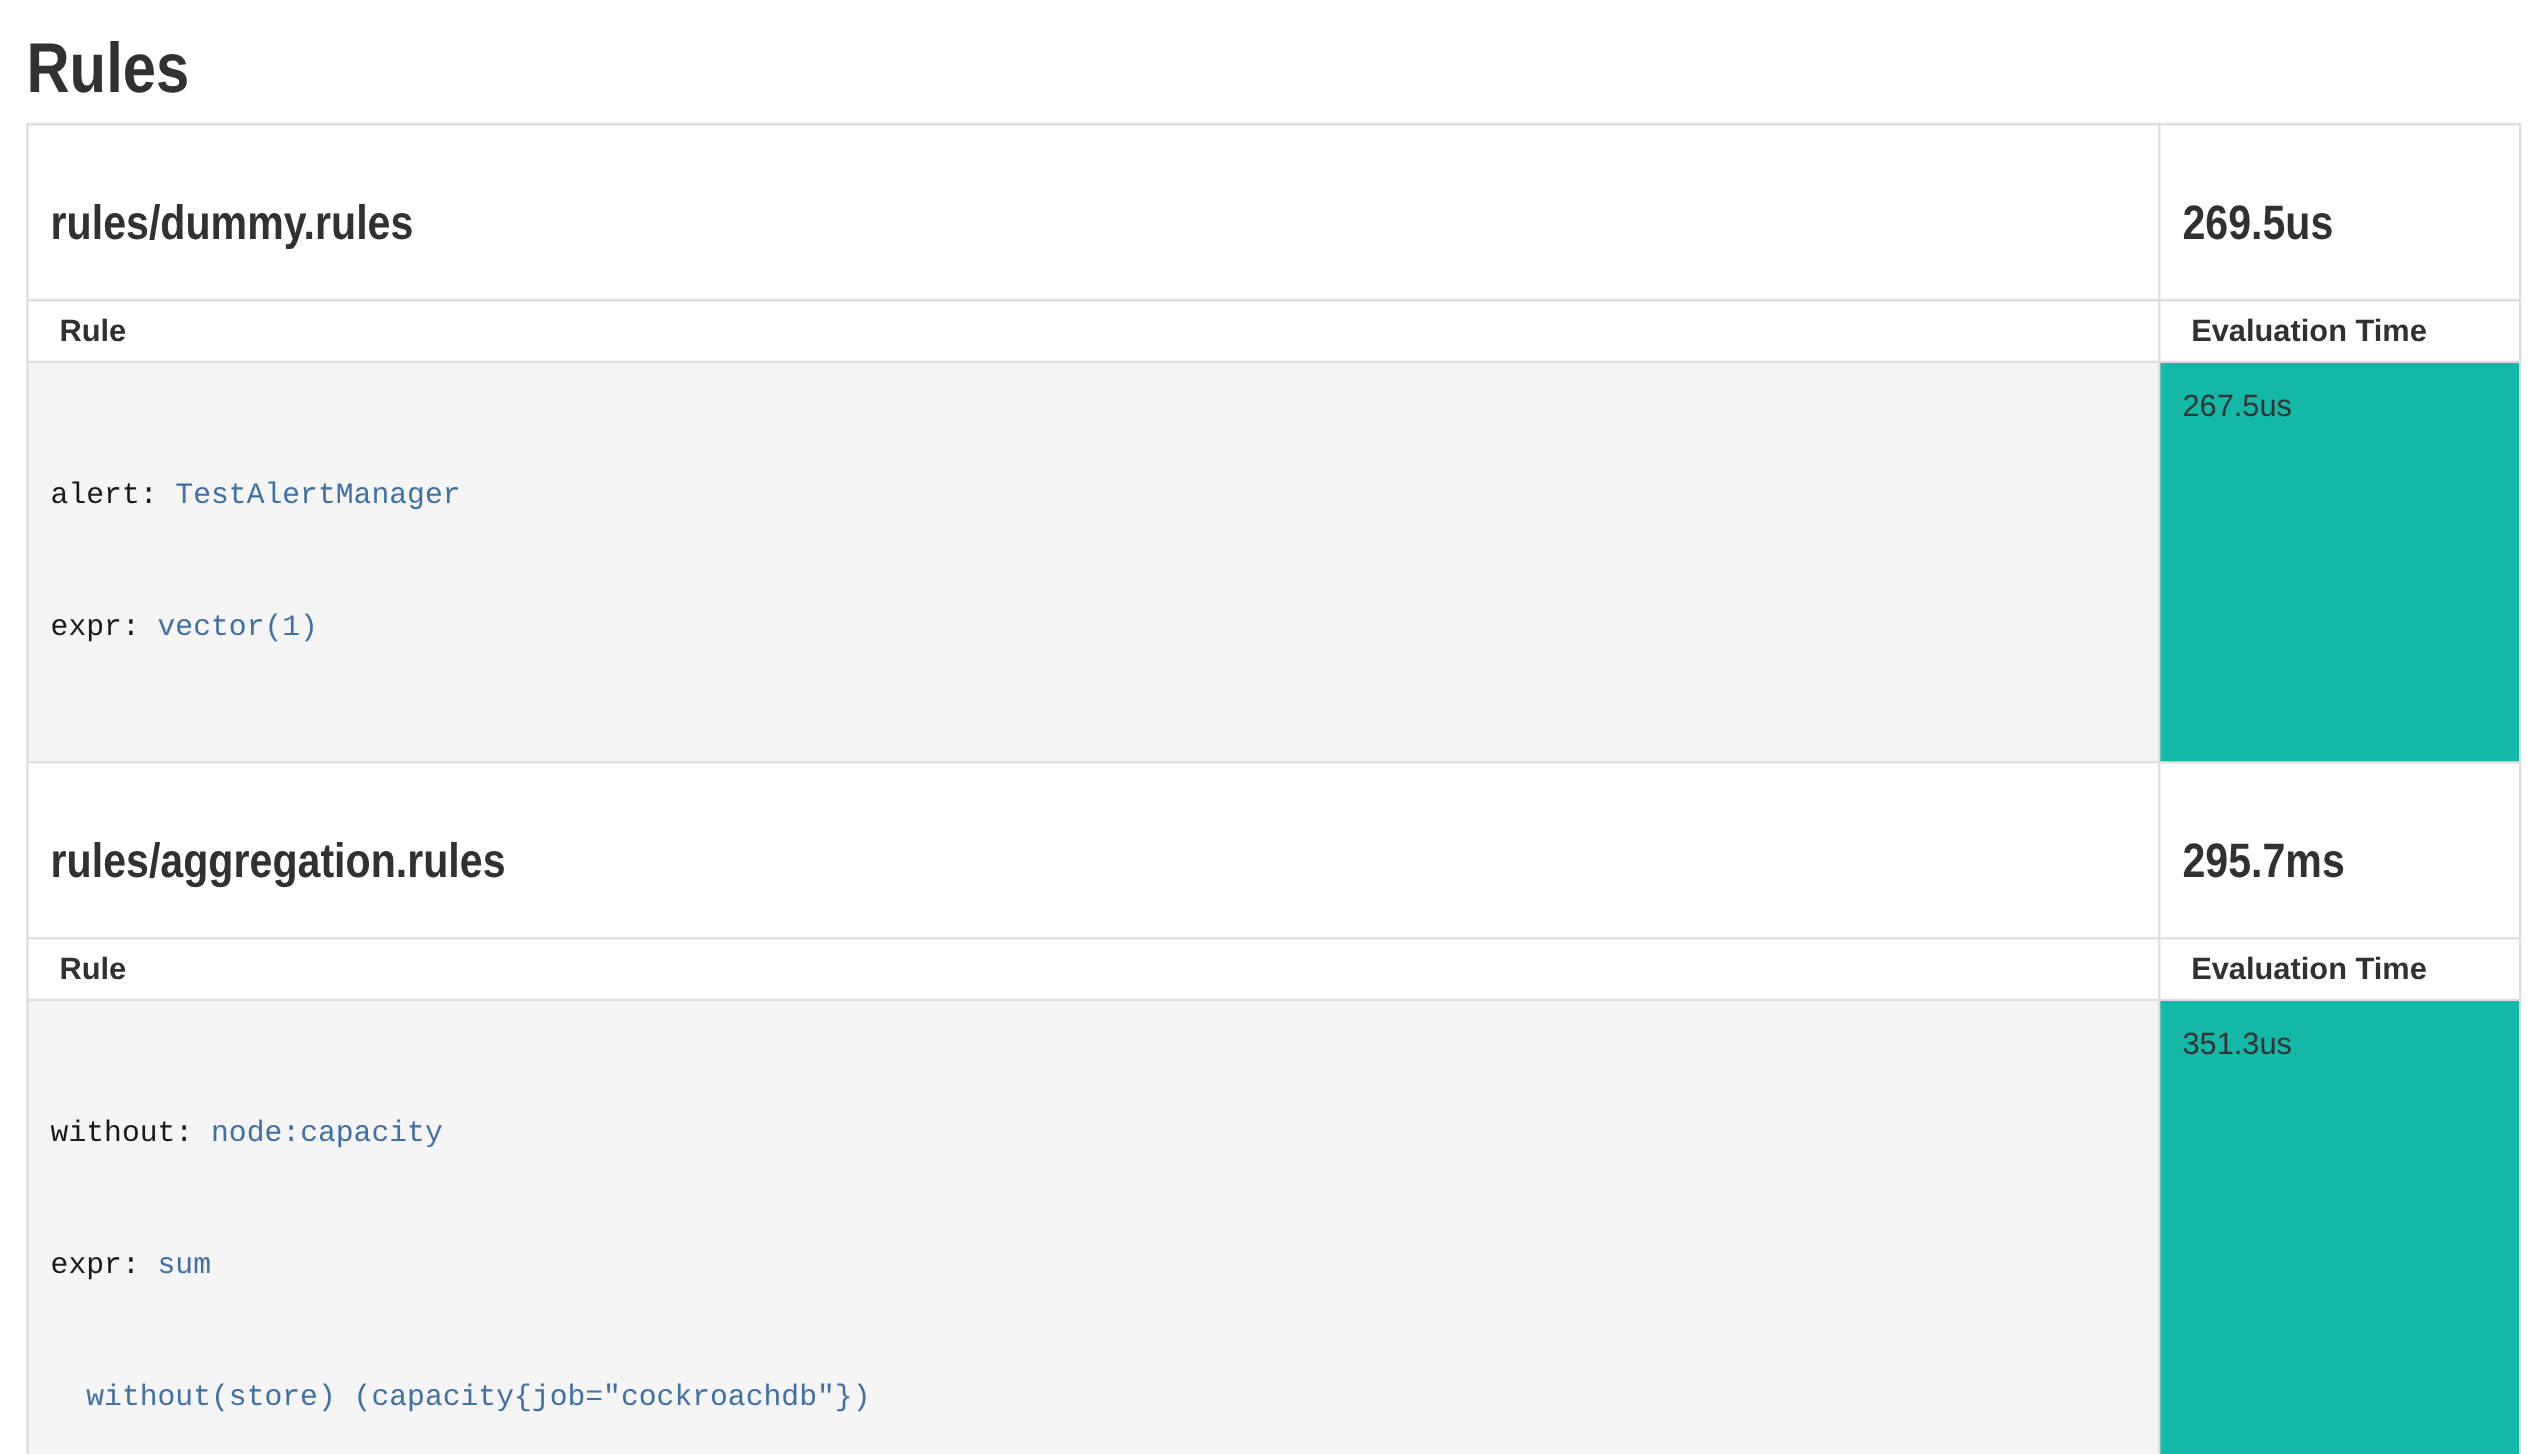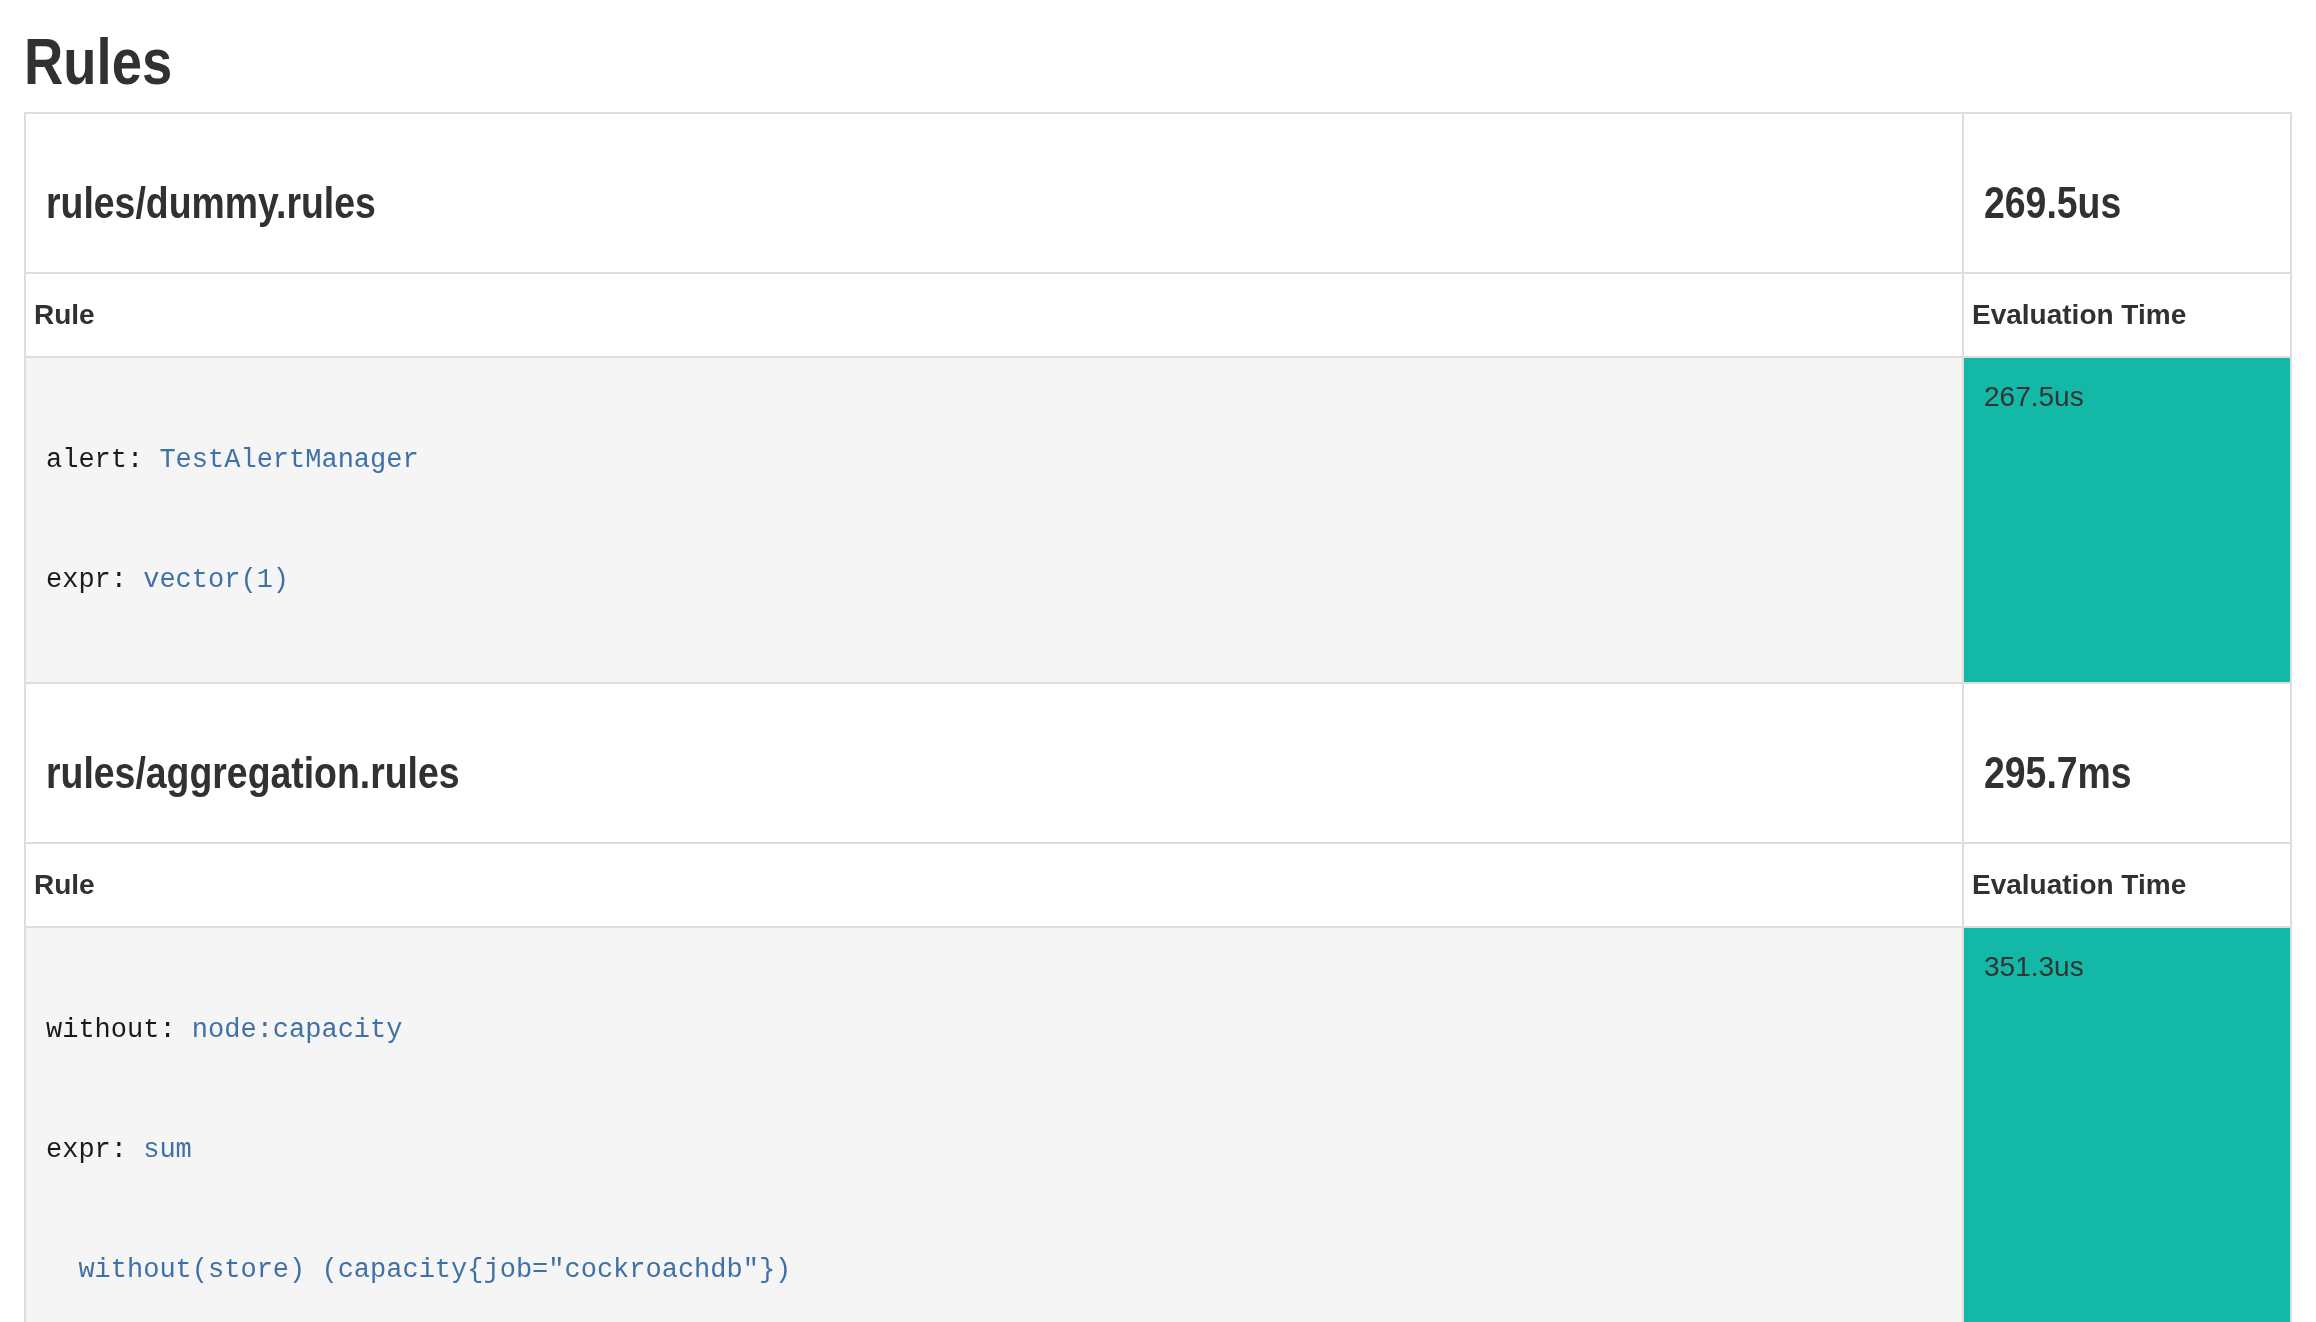--- a/index.html
+++ b/index.html
@@ -47,31 +47,31 @@
     height: 160px;
     vertical-align: middle;
     padding: 26px 20px 6px 20px;
     font-size: 44px;
     font-weight: 700;
     color: #313131;
     line-height: 1;
     background: #ffffff;
   }
   .head-row td {
-    height: 84px;
+    height: 56px;
     vertical-align: middle;
-    padding: 0 8px;
+    padding: 0 28px;
     font-size: 28px;
     font-weight: 700;
     color: #313131;
     background: #ffffff;
   }
   .rule-cell {
     background: #f5f5f5;
-    padding: 2px 20px;
+    padding: 21px 20px;
     font-family: "Liberation Mono", monospace;
     font-size: 27px;
     line-height: 40px;
     color: #1a1a1a;
     white-space: pre-wrap;
     vertical-align: top;
   }
   .code-line { min-height: 40px; }
   .k { color: #1a1a1a; }
   a.lnk {

